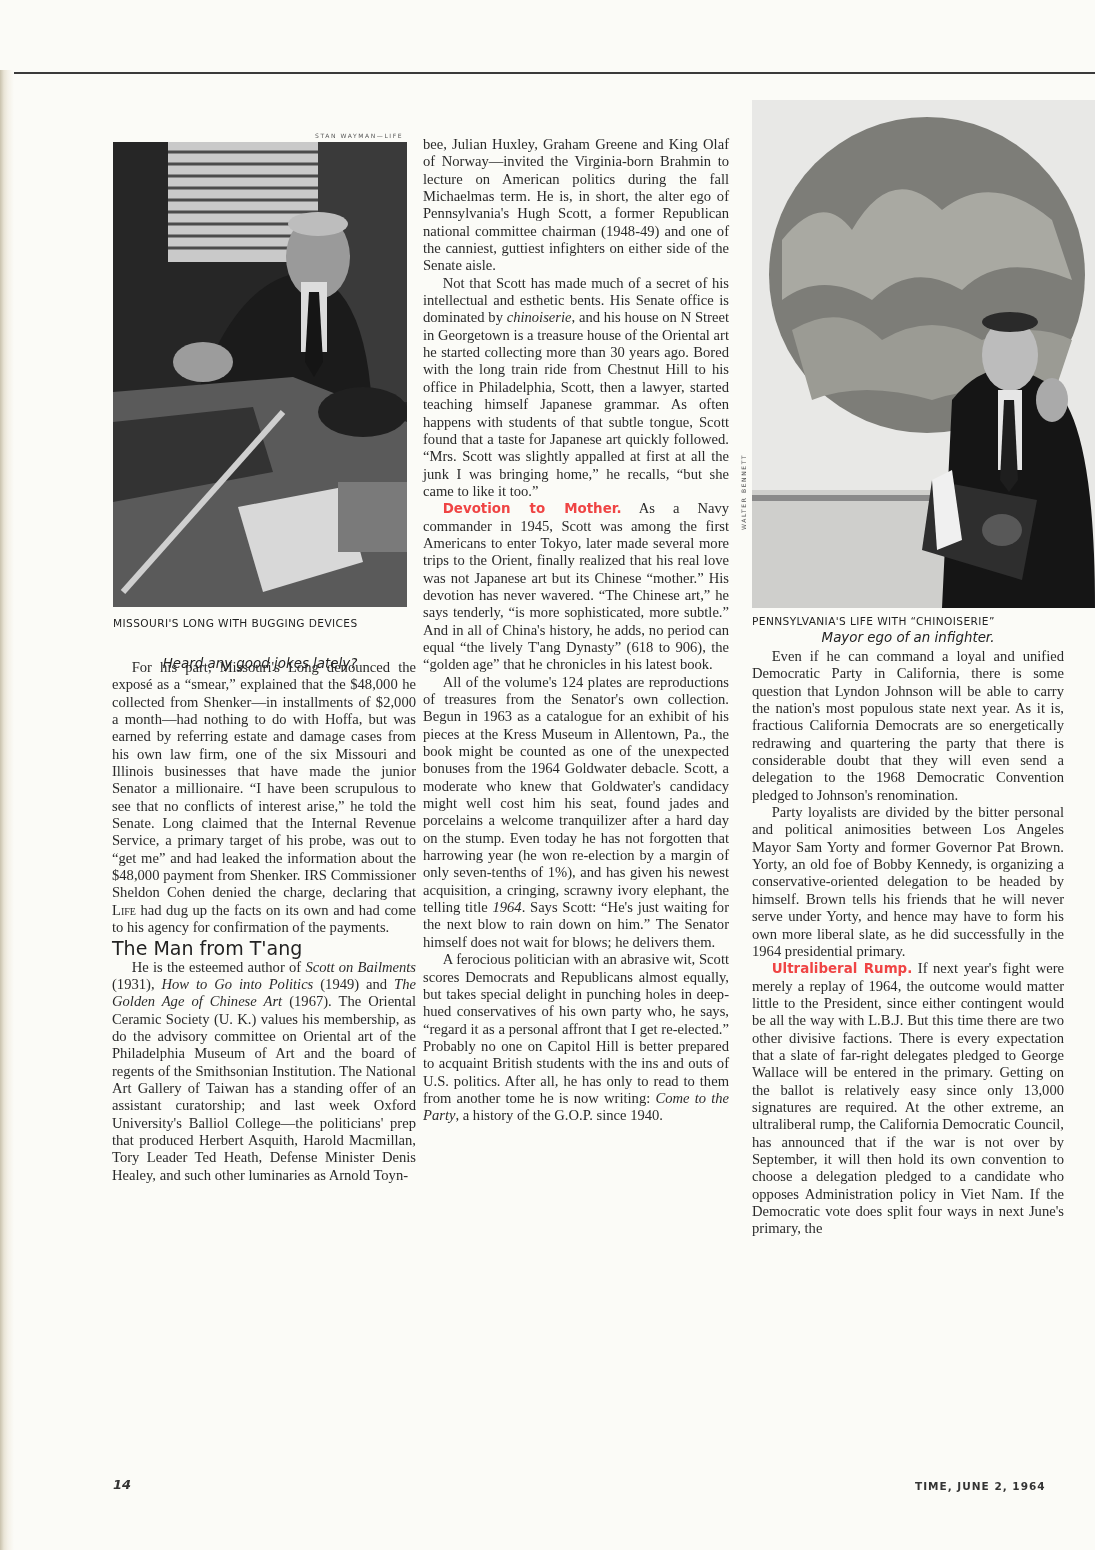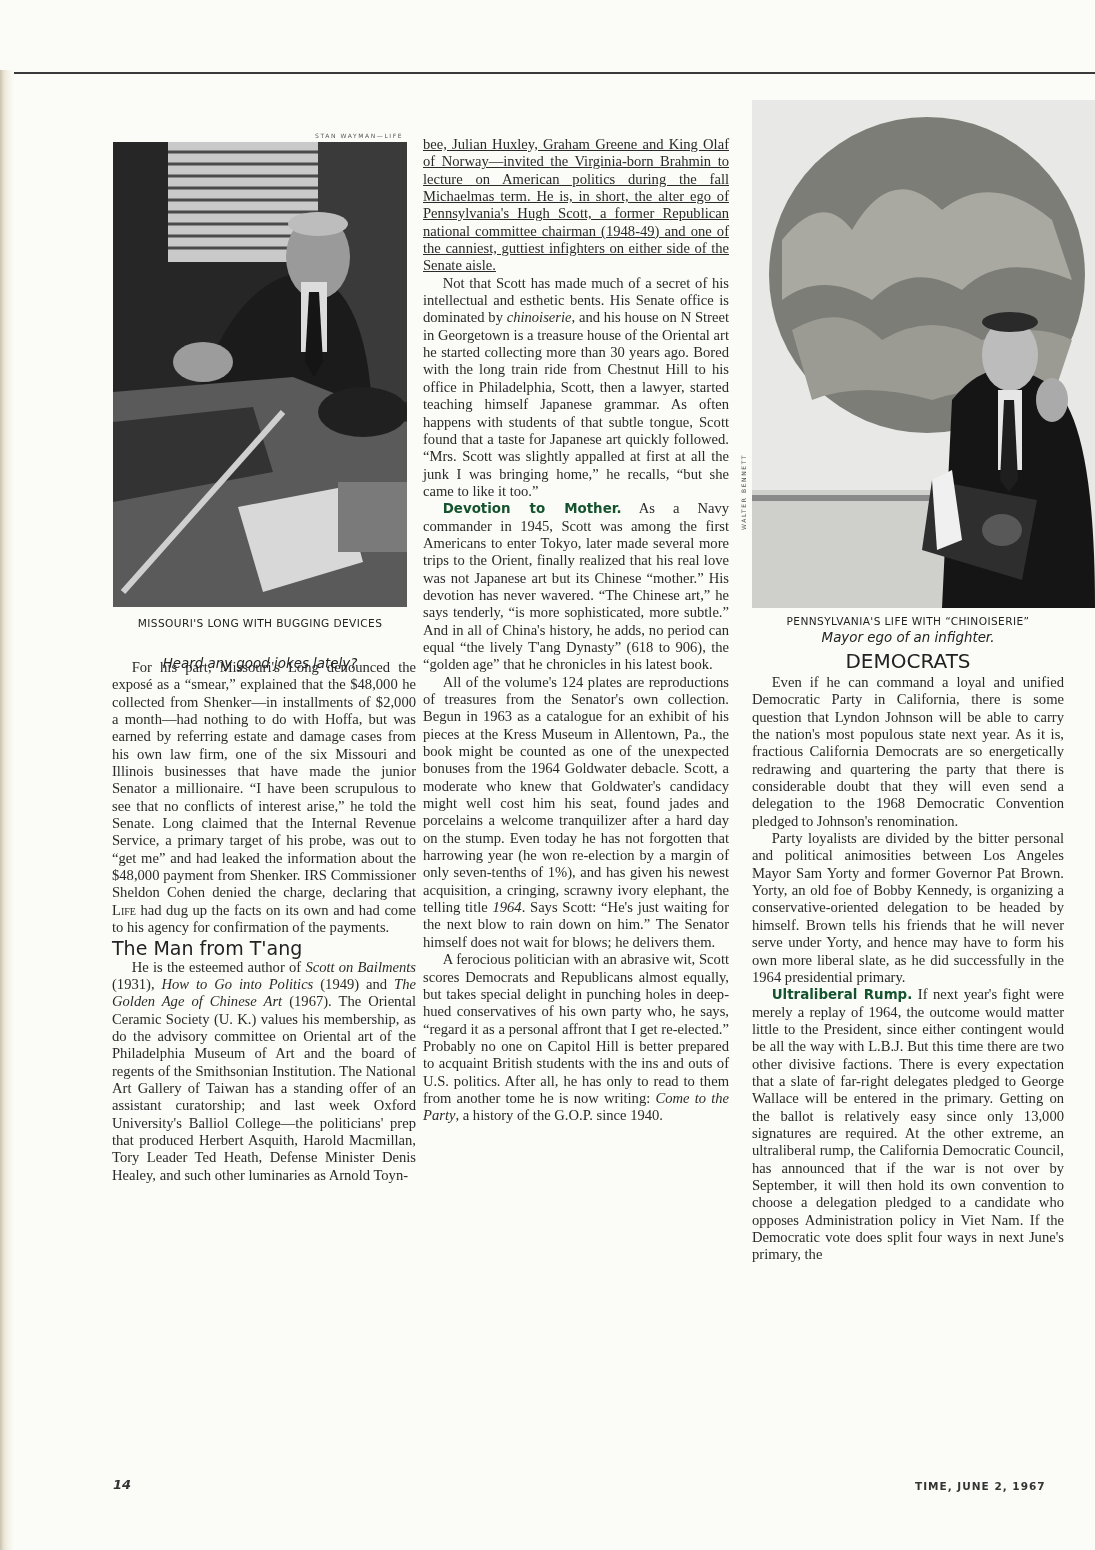--- a/index.html
+++ b/index.html
@@ -8,30 +8,30 @@
     background:#fbfbf7; color:#2a2a2a;
     font-family:"Liberation Serif", "DejaVu Serif", serif;
   }
   .spine { position:absolute; left:0; top:70px; width:14px; height:1480px;
     background:linear-gradient(90deg,#c9c2ad 0,#e9e4d6 4px,#f4f1e8 8px,#fbfbf7 14px); }
   .top-rule { position:absolute; left:0; top:72px; width:1095px; height:2px; background:#3a3a3a; }
   .topshade { position:absolute; left:0; top:0; width:1095px; height:72px; background:#fbfbf7; }
 
   .col { position:absolute; font-size:14.6px; line-height:17.35px; text-align:justify; }
   .col p { margin:0; text-indent:1.35em; }
-  .col p.noind { text-indent:0;text-decoration:underline; }
+  .col p.noind { text-indent:0; }
   .c1 { left:112px; width:304px; }
   .c2 { left:423px; width:306px; top:136px; }
   .c3 { left:752px; width:312px; }
-  .runin { font-family:"DejaVu Sans", sans-serif; font-weight:bold; font-size:13.4px; color:#14532d; }
+  .runin { font-family:"DejaVu Sans", sans-serif; font-weight:bold; font-size:13.4px; color:#ef4444; }
   .smallcaps { font-variant:small-caps; }
 
   .credit { position:absolute; font-family:"DejaVu Sans", sans-serif; font-size:6px; letter-spacing:1.6px; color:#555; }
   .photo { position:absolute; overflow:hidden; }
-  .caption-main { position:absolute; text-align:center; font-family:"DejaVu Sans", sans-serif; font-size:10.6px; letter-spacing:0.4px; color:#222; }
+  .caption-main { position:absolute; text-align:left; font-family:"DejaVu Sans", sans-serif; font-size:10.6px; letter-spacing:0.4px; color:#222; }
   .caption-sub { position:absolute; text-align:center; font-family:"DejaVu Sans", sans-serif; font-style:italic; font-size:13.4px; color:#222; }
 
   .subhead { font-family:"DejaVu Sans", sans-serif; font-size:19px; line-height:22px; color:#222; margin:6px 0 1px 0; text-indent:0 !important; }
   .section-head { font-family:"DejaVu Sans", sans-serif; font-size:20px; line-height:26px; text-align:center; color:#222; margin:18px 0 2px 0; text-indent:0 !important; }
 
   .folio { position:absolute; font-family:"DejaVu Sans", sans-serif; font-weight:bold; font-size:13px; color:#333;font-style:italic; }
   .dateline { position:absolute; font-family:"DejaVu Sans", sans-serif; font-weight:bold; font-size:10.5px; letter-spacing:1px; color:#333; }
 </style>
 </head>
 <body>
@@ -105,20 +105,19 @@
 
 <div class="col c2">
   <p class="noind">bee, Julian Huxley, Graham Greene and King Olaf of Norway—invited the Virginia-born Brahmin to lecture on American politics during the fall Michaelmas term. He is, in short, the alter ego of Pennsylvania's Hugh Scott, a former Republican national committee chairman (1948-49) and one of the canniest, guttiest infighters on either side of the Senate aisle.</p>
   <p><span>Not that Scott has made much of a secret of his intellectual and esthetic bents. His Senate office is dominated by </span><i>chinoiserie</i><span>, and his house on N Street in Georgetown is a treasure house of the Oriental art he started collecting more than 30 years ago. Bored with the long train ride from Chestnut Hill to his office in Philadelphia, Scott, then a lawyer, started teaching himself Japanese grammar. As often happens with students of that subtle tongue, Scott found that a taste for Japanese art quickly followed. “Mrs. Scott was slightly appalled at first at all the junk I was bringing home,” he recalls, “but she came to like it too.”</span></p>
   <p><span class="runin">Devotion to Mother.</span><span> As a Navy commander in 1945, Scott was among the first Americans to enter Tokyo, later made several more trips to the Orient, finally realized that his real love was not Japanese art but its Chinese “mother.” His devotion has never wavered. “The Chinese art,” he says tenderly, “is more sophisticated, more subtle.” And in all of China's history, he adds, no period can equal “the lively T'ang Dynasty” (618 to 906), the “golden age” that he chronicles in his latest book.</span></p>
   <p><span>All of the volume's 124 plates are reproductions of treasures from the Senator's own collection. Begun in 1963 as a catalogue for an exhibit of his pieces at the Kress Museum in Allentown, Pa., the book might be counted as one of the unexpected bonuses from the 1964 Goldwater debacle. Scott, a moderate who knew that Goldwater's candidacy might well cost him his seat, found jades and porcelains a welcome tranquilizer after a hard day on the stump. Even today he has not forgotten that harrowing year (he won re-election by a margin of only seven-tenths of 1%), and has given his newest acquisition, a cringing, scrawny ivory elephant, the telling title </span><i>1964</i><span>. Says Scott: “He's just waiting for the next blow to rain down on him.” The Senator himself does not wait for blows; he delivers them.</span></p>
   <p><span>A ferocious politician with an abrasive wit, Scott scores Democrats and Republicans almost equally, but takes special delight in punching holes in deep-hued conservatives of his own party who, he says, “regard it as a personal affront that I get re-elected.” Probably no one on Capitol Hill is better prepared to acquaint British students with the ins and outs of U.S. politics. After all, he has only to read to them from another tome he is now writing: </span><i>Come to the Party</i><span>, a history of the G.O.P. since 1940.</span></p>
 </div>
 
 <div class="col c3" style="top:648px;">
-  <p class="section-head">DEMOCRATS</p>
   <p>Even if he can command a loyal and unified Democratic Party in California, there is some question that Lyndon Johnson will be able to carry the nation's most populous state next year. As it is, fractious California Democrats are so energetically redrawing and quartering the party that there is considerable doubt that they will even send a delegation to the 1968 Democratic Convention pledged to Johnson's renomination.</p>
   <p>Party loyalists are divided by the bitter personal and political animosities between Los Angeles Mayor Sam Yorty and former Governor Pat Brown. Yorty, an old foe of Bobby Kennedy, is organizing a conservative-oriented delegation to be headed by himself. Brown tells his friends that he will never serve under Yorty, and hence may have to form his own more liberal slate, as he did successfully in the 1964 presidential primary.</p>
   <p><span class="runin">Ultraliberal Rump.</span><span> If next year's fight were merely a replay of 1964, the outcome would matter little to the President, since either contingent would be all the way with L.B.J. But this time there are two other divisive factions. There is every expectation that a slate of far-right delegates pledged to George Wallace will be entered in the primary. Getting on the ballot is relatively easy since only 13,000 signatures are required. At the other extreme, an ultraliberal rump, the California Democratic Council, has announced that if the war is not over by September, it will then hold its own convention to choose a delegation pledged to a candidate who opposes Administration policy in Viet Nam. If the Democratic vote does split four ways in next June's primary, the</span></p>
 </div>
 
 <div class="folio" style="left:113px; top:1477px;">14</div>
-<div class="dateline" style="left:915px; top:1480px;">TIME, JUNE 2, 1967</div>
+<div class="dateline" style="left:915px; top:1480px;">TIME, JUNE 2, 1964</div>
 
 </body></html>

